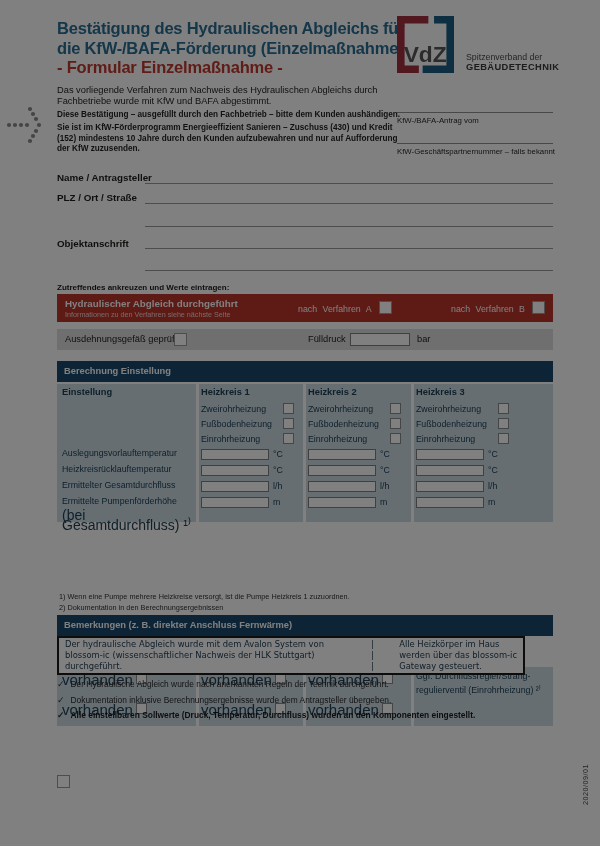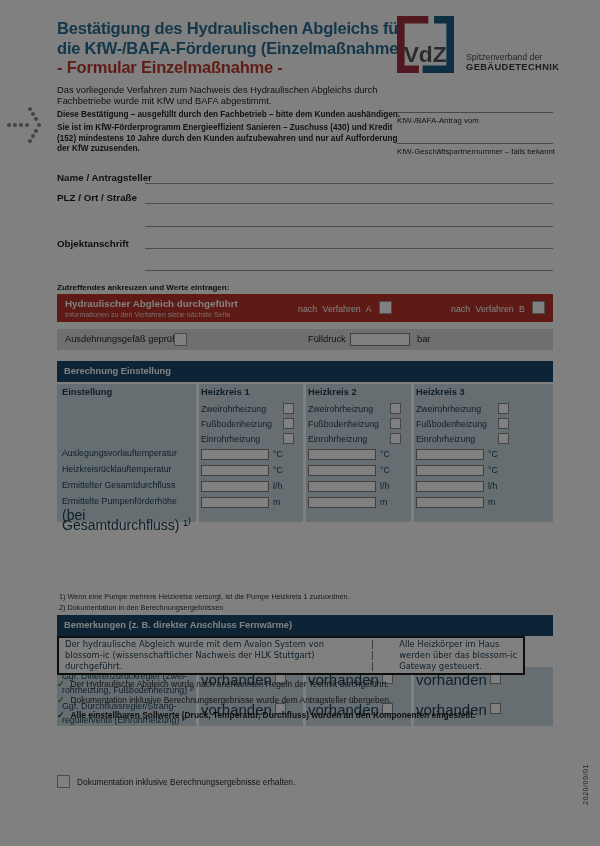--- a/index.html
+++ b/index.html
@@ -264,24 +264,20 @@
             </div>
       </div>
     </div>
   </div>
 
   <div class="abs tblock" style="left:57px;top:529px;height:59px;">
     <div class="vsep v1"></div>
     <div class="vsep v2"></div>
     <div class="vsep v3"></div>
     <div class="tgrid" style="grid-template-rows:30px 29px;padding-top:3px;box-sizing:border-box;">
-      <div class="tcol reg-label">
-        <div>Ggf. Differenzdruckregler (Zwei-</div>
-            <div>rohrheizung, Fußbodenheizung) ²⁾</div>
-      </div>
       <div class="tcol">
             <div class="reg-cell">
               <span>vorhanden</span>
               <span class="cb"></span>
             </div>
           </div>
       <div class="tcol">
             <div class="reg-cell">
               <span>vorhanden</span>
               <span class="cb"></span>
@@ -350,19 +346,18 @@
           <span>Dokumentation inklusive Berechnungsergebnisse wurde dem Antragsteller übergeben.</span>
         </div>
     <div class="chk-row bold">
           <span class="mk">✓</span>
           <span>Alle einstellbaren Sollwerte (Druck, Temperatur, Durchfluss) wurden an den Komponenten eingestellt.</span>
         </div>
   </div>
 
   <div class="abs doccb" style="left:57px;top:775px;">
     <span class="cb big"></span>
-    <span>Dokumentation inklusive Berechnungsergebnisse erhalten.</span>
   </div>
 
   <div class="abs version" style="left:560px;top:780px;width:50px;text-align:center;">2020/09/01</div>
 
 </div>
 </div>
 
 </body></html>

